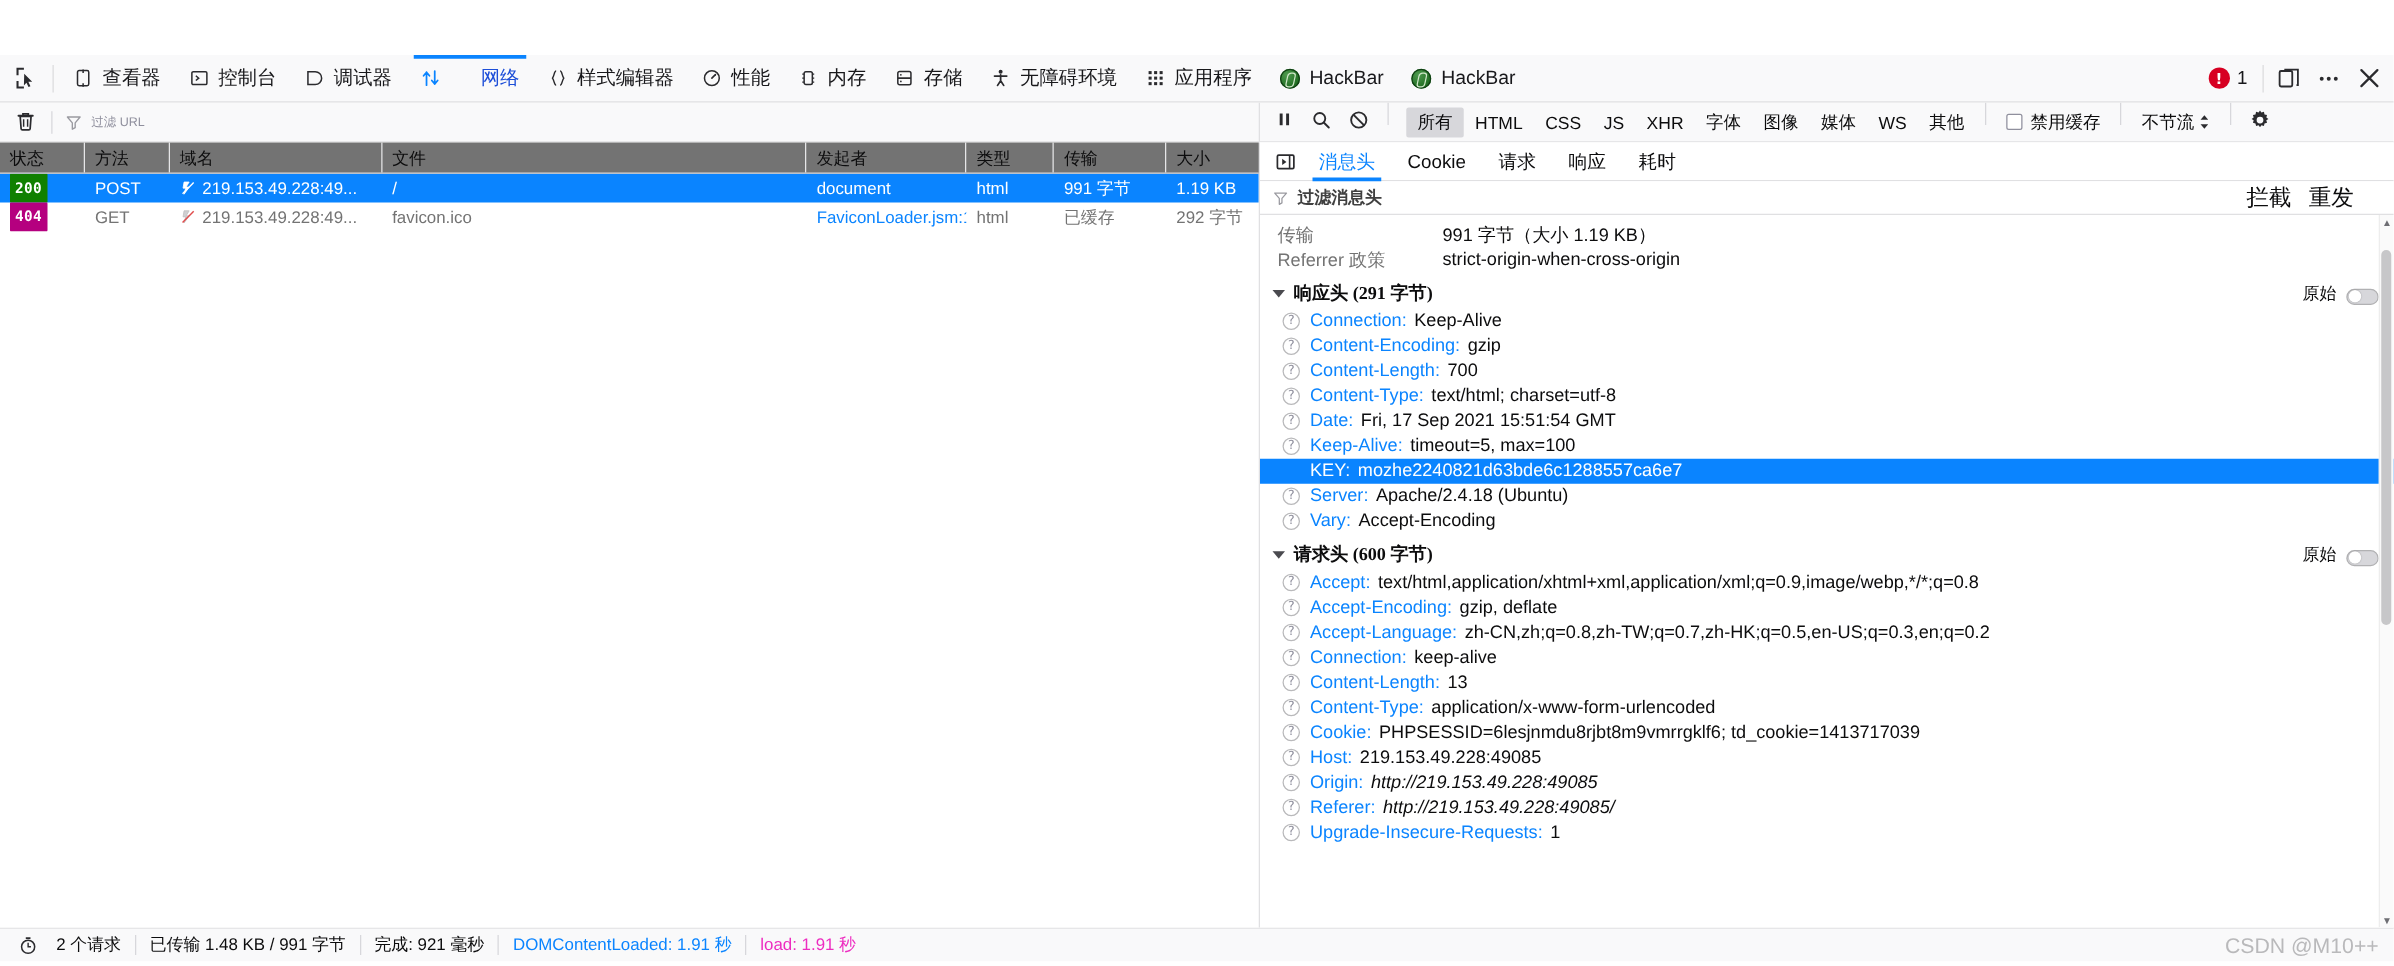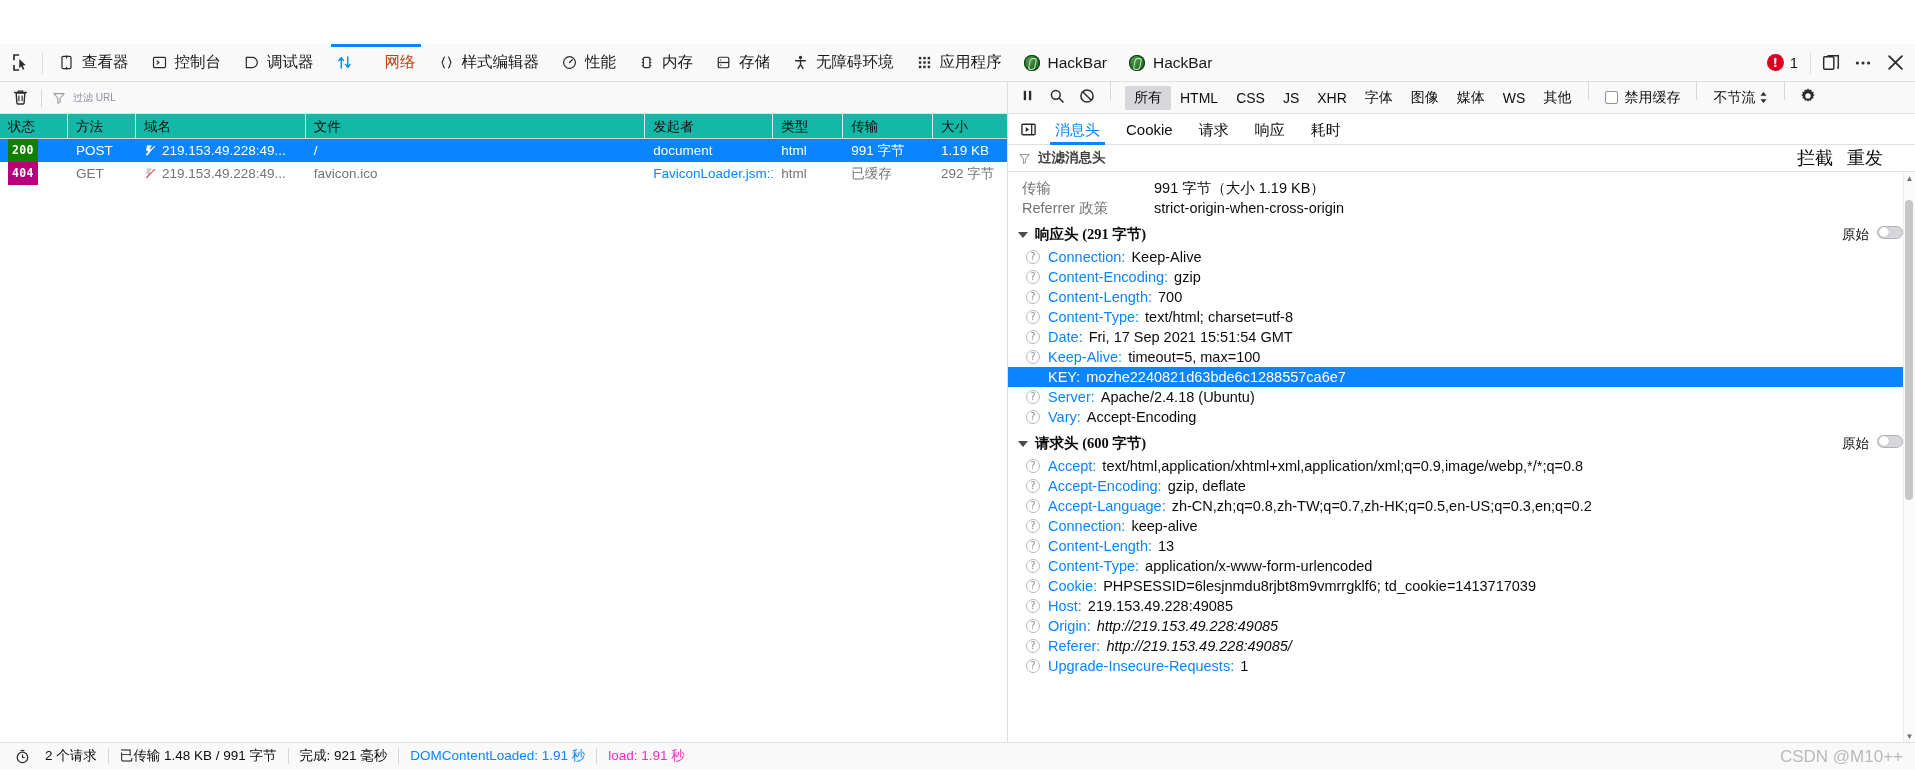--- a/index.html
+++ b/index.html
@@ -46,21 +46,21 @@
     font-size: 15.5px;
     color: #18181b;
     cursor: pointer;
     white-space: nowrap;
     position: relative;
   }
   .tab .tab-ico {
     display: inline-flex; align-items: center; justify-content: center;
     width: 17px; height: 17px;
   }
-  .tab.selected { color: #c2410c; gap: 32px; }
+  .tab.selected { color: #1d4ed8; gap: 32px; }
   .tab.selected::after {
     content: "";
     position: absolute; left: 6px; right: 6px; top: 0;
     height: 3px; background: #0a84ff;
   }
   .tab-right-group {
     margin-left: auto;
     display: flex; align-items: center;
     height: 38px;
     padding-right: 2px;
@@ -180,21 +180,21 @@
   .req-panel {
     width: 1008px;
     min-width: 1008px;
     display:flex; flex-direction:column;
     border-right: 1px solid #e0e0e2;
     background:#fff;
   }
   .req-head {
     display:flex;
     height: 25px; min-height:25px;
-    background: #14b8a6;
+    background: #737373;
     border-bottom: 1px solid #d7d7db;
     font-size: 13.5px;
     color: #0c0c0d;
   }
   .req-head .hcell {
     border-right: 1px solid #e6e6e8;
     padding: 4px 0 0 8px;
     overflow: hidden; white-space: nowrap;
     cursor: pointer;
   }
@@ -308,21 +308,21 @@
   }
   .twisty {
     width: 0; height: 0;
     border-left: 5px solid transparent;
     border-right: 5px solid transparent;
     border-top: 6px solid #4a4a4f;
     margin-right: 7px;
   }
   .raw-toggle {
     margin-left:auto;
-    display:flex; align-items:flex-start; gap:8px;
+    display:flex; align-items:flex-end; gap:8px;
     padding-right: 12px;
     font-weight: normal;
     font-size: 13.5px;
     color:#0c0c0d;
   }
   .switch {
     width:26px; height:13px; border-radius:7px;
     background:#d7d7db; border:1px solid #b1b1b3;
     position:relative;
   }

